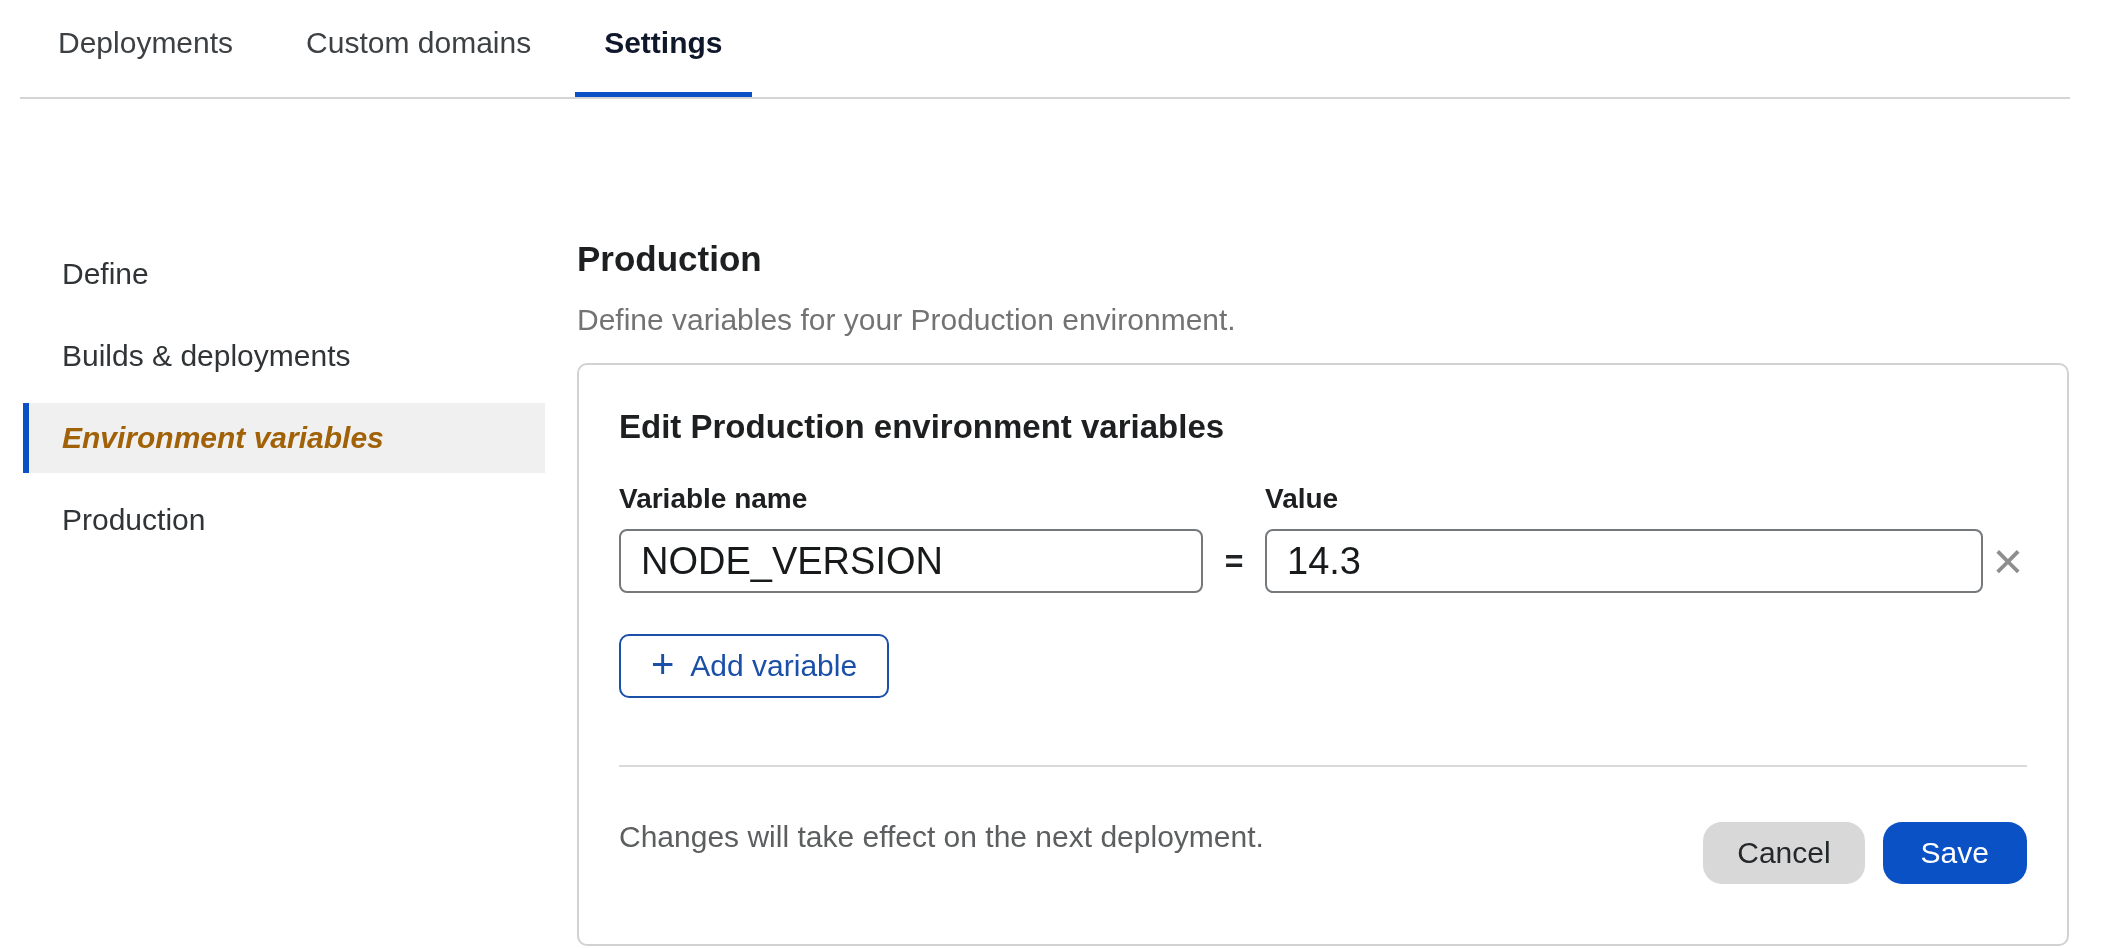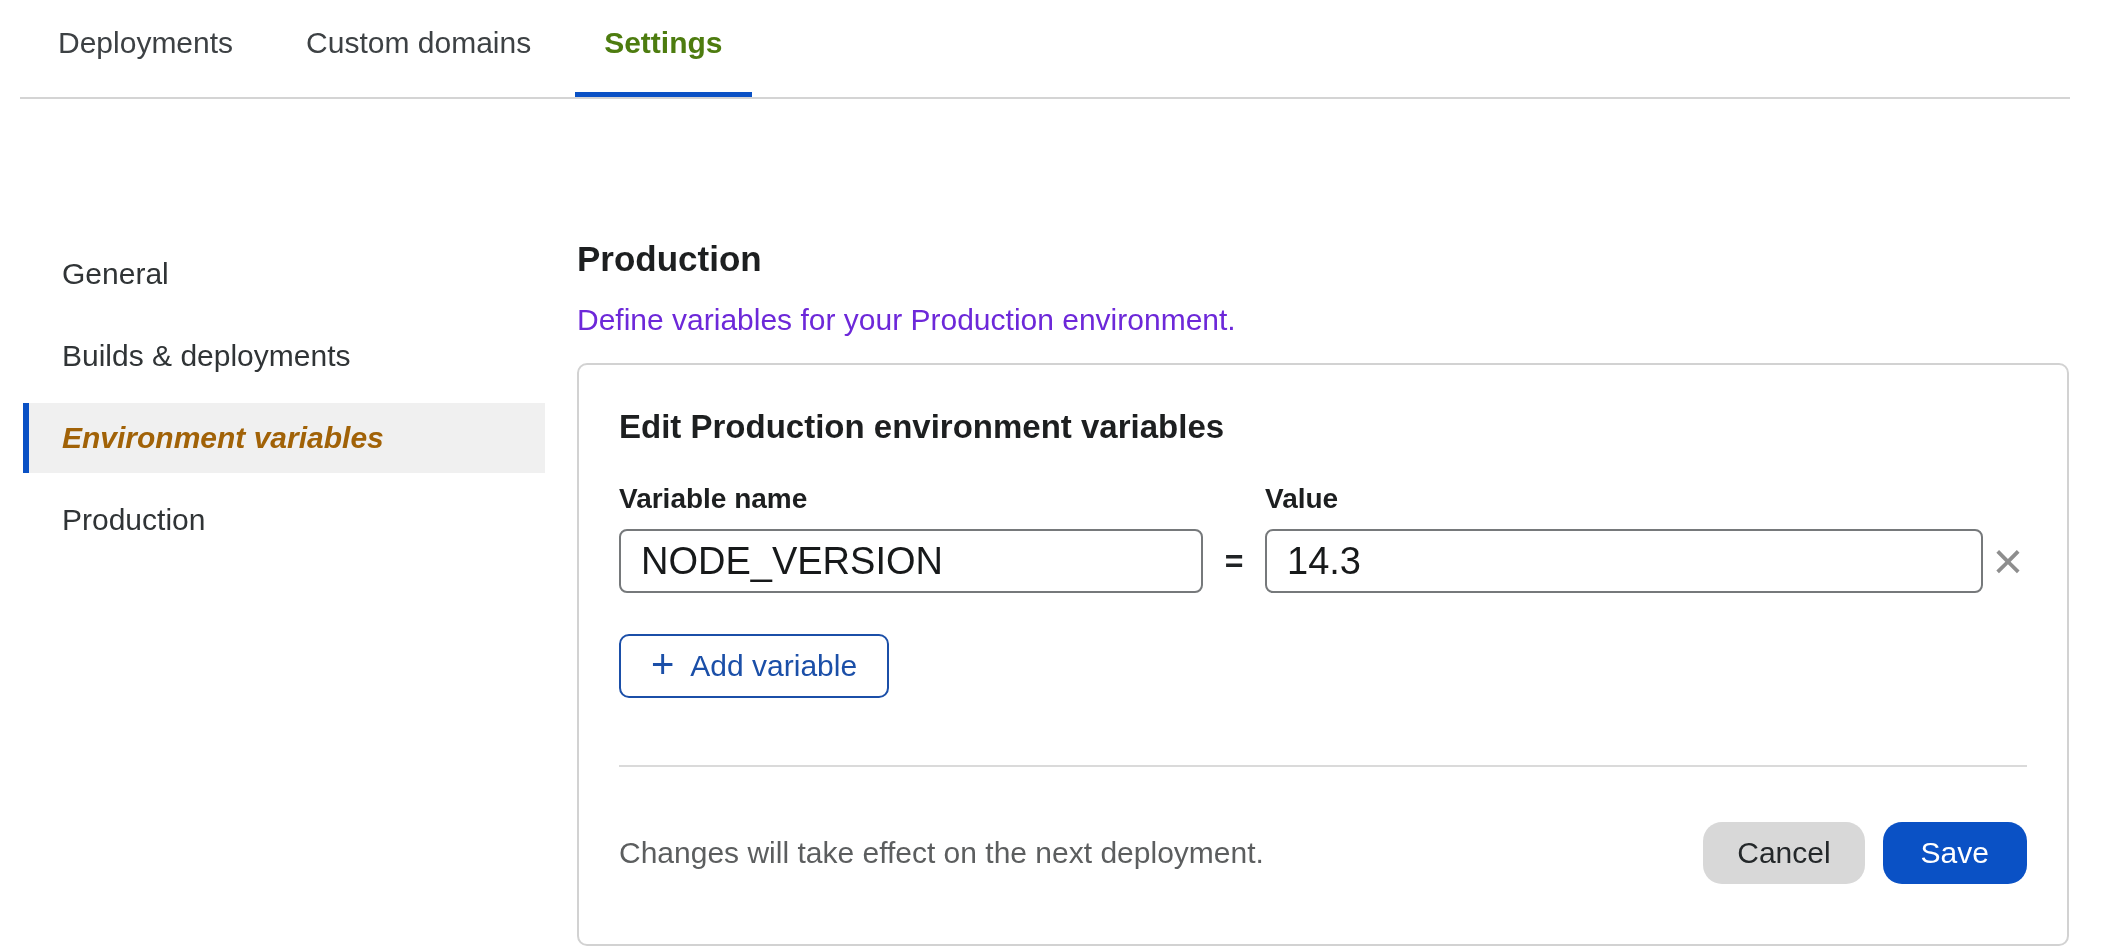--- a/index.html
+++ b/index.html
@@ -23,37 +23,37 @@
   .tabbar{
     margin:0 51px 0 20px;height:99px;border-bottom:2px solid #d4d4d4;
     display:flex;align-items:stretch;padding-left:9px;gap:15px;
   }
   .tab{
     display:flex;align-items:center;padding:5px 29px 12px;
     font-size:30px;color:#3d4144;border-bottom:5px solid transparent;
     cursor:pointer;white-space:nowrap;
   }
   .tab.active{
-    color:#4d7c0f;font-weight:700;border-bottom-color:var(--accent);
+    color:#0f172a;font-weight:700;border-bottom-color:var(--accent);
   }
   
   .layout{display:flex;margin-top:140px;padding-left:23px;align-items:flex-start}
   .sidebar{width:522px;flex-shrink:0}
   .side-item{
     height:70px;display:flex;align-items:center;padding-left:33px;
     border-left:6px solid transparent;font-size:30px;color:#303436;
     margin-bottom:12px;cursor:pointer;white-space:nowrap;
   }
   .side-item.active{
     background:var(--active_item_bg);border-left-color:var(--accent);
     font-weight:700;color:#a16207;font-style:italic;
   }
   .main{margin-left:32px;width:1492px;padding-top:2px}
   .main h1{font-size:35px;font-weight:700;margin:0;line-height:1}
-  .subtitle{font-size:30px;margin:29px 0 0;color:#6d28d9;line-height:1}
+  .subtitle{font-size:30px;margin:29px 0 0;color:#737373;line-height:1}
   
   .card{
     margin-top:28px;border:2px solid var(--card_border);border-radius:10px;
     padding:45px 40px 60px;background:#fff;
   }
   .card h2{font-size:33px;font-weight:700;margin:0;line-height:1}
   .grid{display:grid;grid-template-columns:584px 62px 718px 1fr;align-items:center}
   .labels{margin-top:42px}
   .labels label{font-size:28px;font-weight:700;color:#1d1f20;line-height:1}
   .row{margin-top:16px}
@@ -67,21 +67,21 @@
   }
   .x-glyph{font-size:52px;color:#8e8e8e;line-height:1;font-weight:400}
   .add-btn{
     margin-top:41px;height:64px;display:inline-flex;align-items:center;gap:16px;
     padding:0 30px;background:#ffffff;border:2px solid var(--add_button_blue);
     border-radius:10px;color:var(--add_button_blue);font-size:30px;cursor:pointer;
     font-family:inherit;line-height:1;
   }
   .plus-glyph{font-size:40px;font-weight:300;line-height:1;margin-top:-4px}
   .divider{margin:67px 0 0;border:none;border-top:2px solid var(--divider)}
-  .footer{display:flex;align-items:center;justify-content:space-between;margin-top:55px}
+  .footer{display:flex;align-items:flex-start;justify-content:space-between;margin-top:55px}
   .note{font-size:30px;color:var(--muted_text);line-height:1}
   .actions{display:flex;gap:18px}
   .actions button{
     height:62px;border:none;border-radius:19px;font-size:30px;cursor:pointer;
     font-family:inherit;line-height:1;
   }
   .cancel-btn{padding:0 34px;background:var(--cancel_bg);color:#24282a}
   .save-btn{padding:0 38px;background:var(--accent);color:#ffffff}
 </style>
 </head>
@@ -97,21 +97,21 @@
       <span>Custom domains</span>
     </div>
     <div class="tab active">
       <span>Settings</span>
     </div>
   </nav>
 
   <div class="layout">
 
     <aside class="sidebar">
-      <div class="side-item">General</div>
+      <div class="side-item">Define</div>
       <div class="side-item">Builds &amp; deployments</div>
       <div class="side-item active">Environment variables</div>
       <div class="side-item">Production</div>
     </aside>
 
     <main class="main">
       <h1>Production</h1>
       <p class="subtitle">Define variables for your Production environment.</p>
 
       <section class="card">

